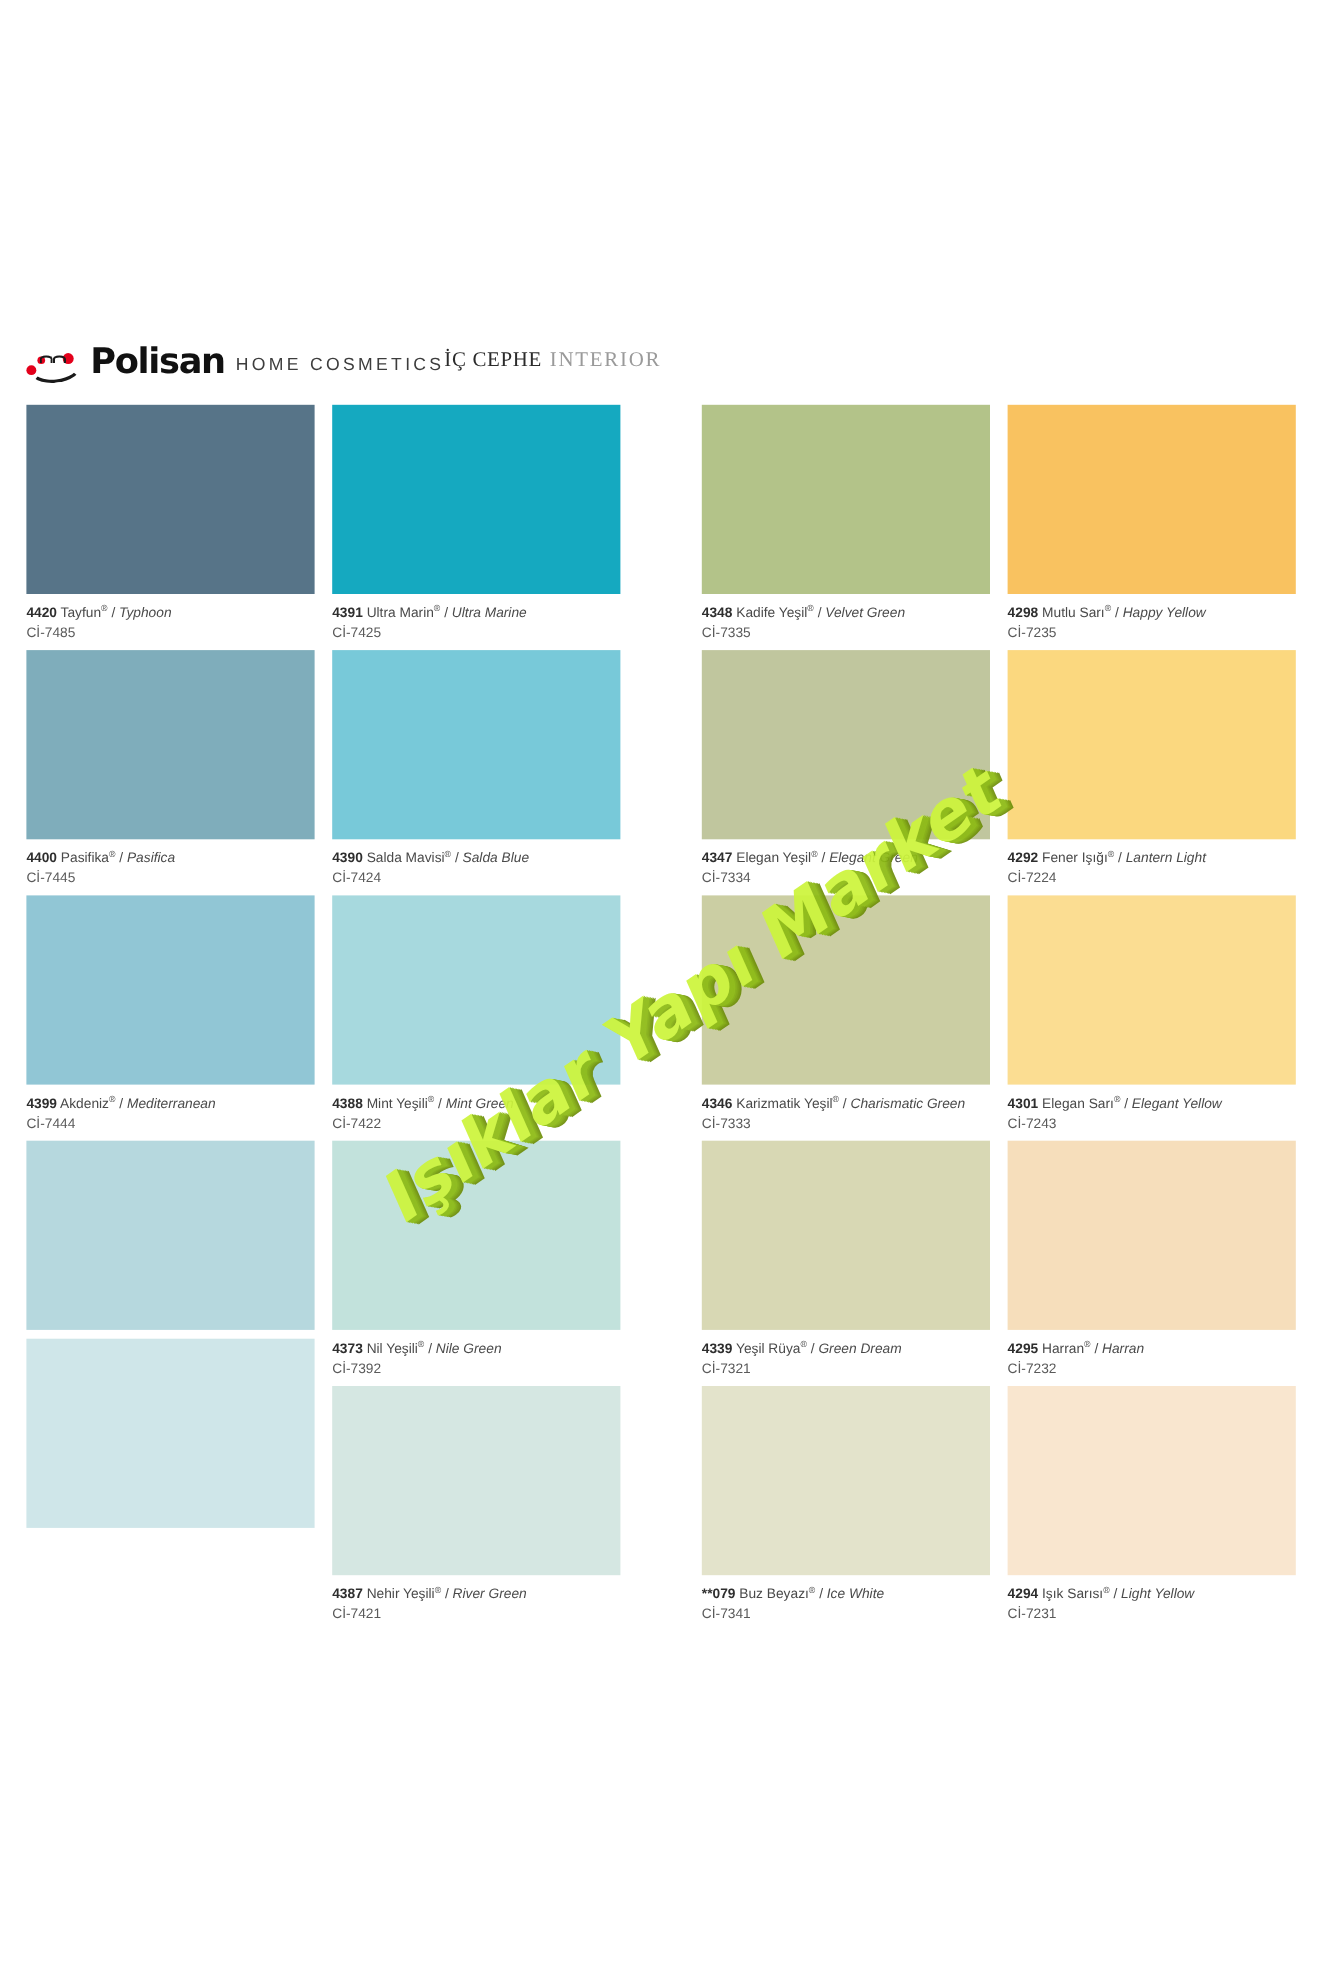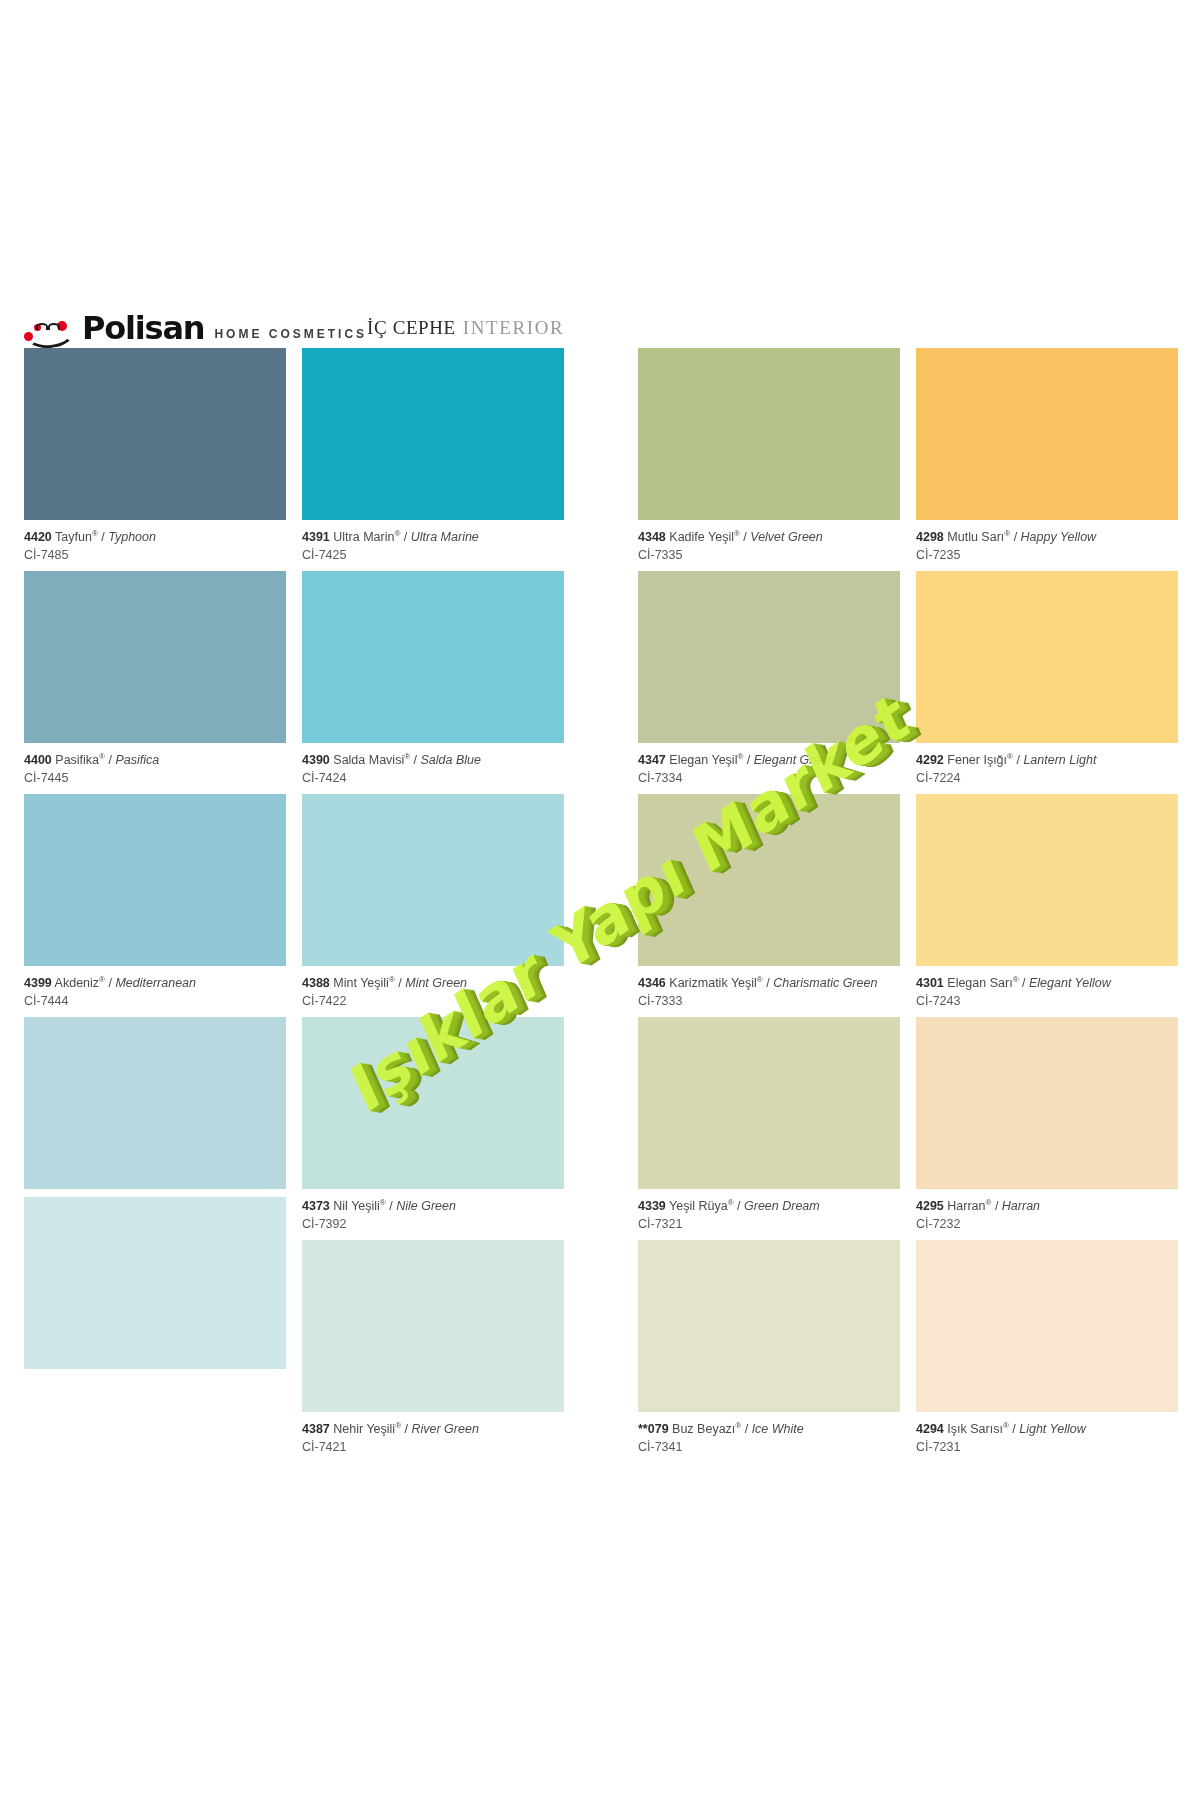--- a/index.html
+++ b/index.html
@@ -82,25 +82,25 @@
   .brand-word {
     font-family: "DejaVu Sans", sans-serif;
     font-weight: 700;
     font-size: 32px;
     letter-spacing: -1.2px;
     color: #111111;
     line-height: 1;
   }
   .brand-sub {
     font-family: "Liberation Sans", sans-serif;
-    font-size: 12px;
+    font-size: 16px;
     letter-spacing: 3.0px;
     color: #3d3d3d;
     padding-bottom: 3px;
-    font-weight: 700;
+    font-weight: 400;
   }
 
   .header-right {
     display: flex;
     align-items: baseline;
     gap: 7px;
   }
   .hr-tr {
     font-family: "Liberation Serif", serif;
     font-size: 19px;
@@ -111,21 +111,21 @@
     font-family: "Liberation Serif", serif;
     font-size: 19px;
     letter-spacing: 1.6px;
     color: #9a9a9a;
   }
 
   
   .grid {
     position: absolute;
     left: 24px;
-    top: 348px;
+    top: 368px;
     width: 1152px;
     display: grid;
     grid-template-columns: 262px 262px 42px 262px 262px;
     column-gap: 16px;
     row-gap: 0px;
   }
   .spacer-col { }
 
   .cell {
     width: 262px;

